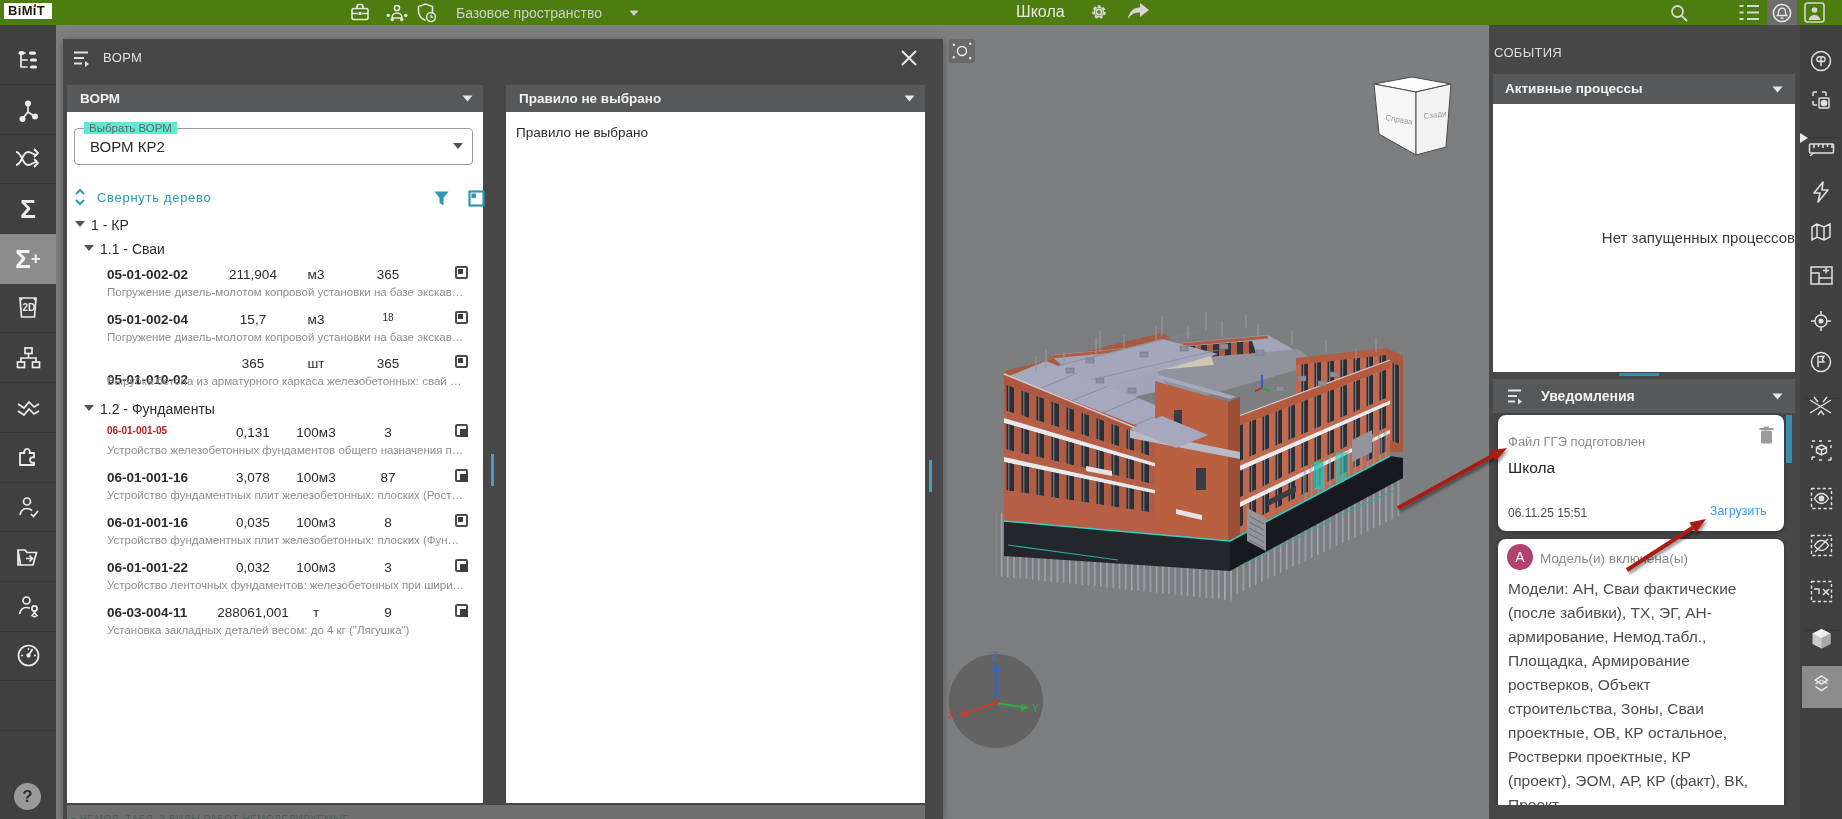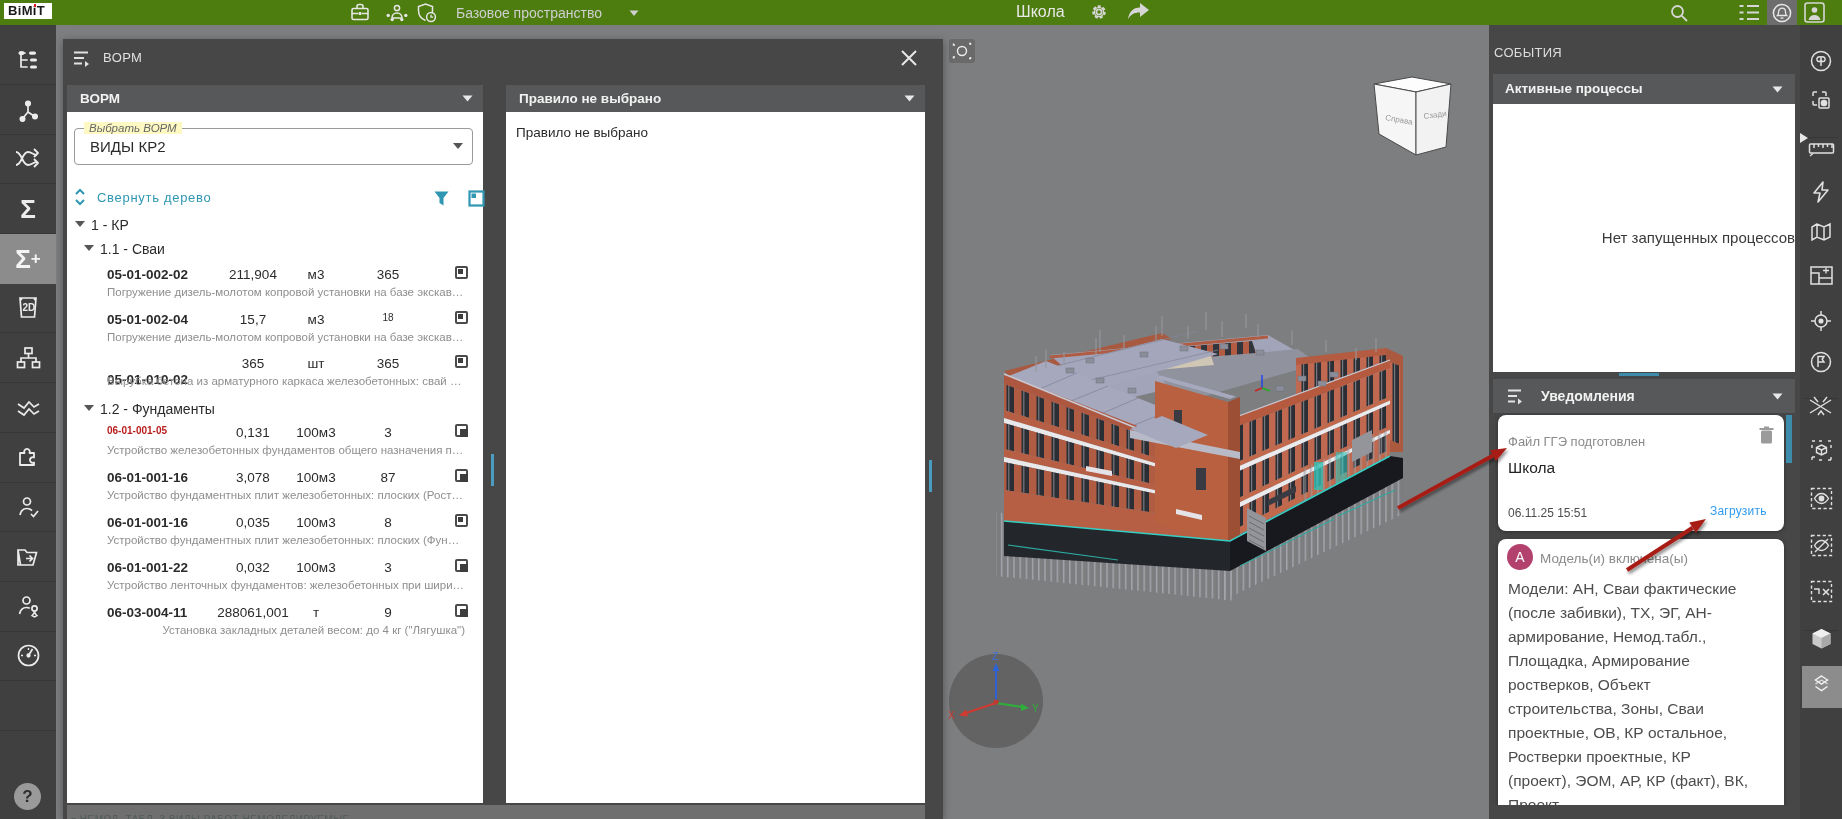--- a/index.html
+++ b/index.html
@@ -380,22 +380,22 @@
   <svg class="abs" style="left:837px;top:10px" width="18" height="18" viewBox="0 0 18 18" stroke="#e8e8e8" stroke-width="2" fill="none">
       <path d="M2 2l14 14M16 2L2 16"></path>
     </svg>
 
   <div class="subhdr" style="left:4px;top:46px;width:416px;height:27px;line-height:27px;"><span style="margin-left:13px;">ВОРМ</span>
     <svg class="abs" style="right:10px;top:10px" width="11" height="7" viewBox="0 0 11 7" fill="#e8e8e8">
         <path d="M0.5 0.5h10L5.5 6.5z"></path>
       </svg></div>
   <div class="white" style="left:4px;top:73px;width:416px;height:691px;">
     <div class="abs" style="left:7px;top:16px;width:399px;height:37px;border:1px solid #9a9a9a;border-radius:4px;"></div>
-    <div class="abs" style="left:17px;top:10px;background:#fef9c3;padding:0 5px;font-size:11.5px;color:#666;font-style:italic;">Выбрать ВОРМ</div>
-    <div class="abs" style="left:23px;top:26px;font-size:15px;color:#2b2b2b;">ВИДЫ КР2</div>
+    <div class="abs" style="left:17px;top:10px;background:#5eead4;padding:0 5px;font-size:11.5px;color:#666;">Выбрать ВОРМ</div>
+    <div class="abs" style="left:23px;top:26px;font-size:15px;color:#2b2b2b;">ВОРМ КР2</div>
     <svg class="abs" style="left:385px;top:30px" width="12" height="8" viewBox="0 0 12 8" fill="#555">
         <path d="M1 1h10L6 7z"></path>
       </svg>
     <svg class="abs" style="left:7px;top:76px" width="12" height="18" viewBox="0 0 12 18" fill="none" stroke="#2f97b2" stroke-width="2">
         <path d="M2 6l4-4 4 4M2 12l4 4 4-4"></path>
       </svg>
     <div class="abs" style="left:30px;top:78px;font-size:13px;color:#2f97b2;letter-spacing:0.7px;">Свернуть дерево</div>
     <svg class="abs" style="left:367px;top:79px" width="15" height="15" viewBox="0 0 15 15" fill="#2f97b2">
         <path d="M0.5 0.5h14L9.5 7v7.5l-4-2.5V7z"></path>
       </svg>
@@ -463,21 +463,21 @@
       <div class="abs" style="left:215px;top:0;width:68px;text-align:center;font-size:13.5px;color:#2b2b2b;">100м3</div>
       <div class="abs" style="left:289px;top:0;width:64px;text-align:center;font-size:13.5px;color:#2b2b2b;">3</div>
       <div class="abs" style="left:40px;top:19px;width:358px;font-size:11.5px;color:#8e8e8e;white-space:nowrap;overflow:hidden;text-overflow:ellipsis;">Устройство ленточных фундаментов: железобетонных при ширине по верху до материала</div>
       <div class="abs cb c" style="left:388px;top:-1px;"></div>
     </div>
 <div class="abs" style="left:0;top:493px;width:416px;height:40px;">
       <div class="abs" style="left:40px;top:0;font-size:13.5px;font-weight:bold;color:#2b2b2b;">06-03-004-11</div>
       <div class="abs" style="left:126px;top:0;width:120px;text-align:center;font-size:13.5px;color:#2b2b2b;">288061,001</div>
       <div class="abs" style="left:215px;top:0;width:68px;text-align:center;font-size:13.5px;color:#2b2b2b;">т</div>
       <div class="abs" style="left:289px;top:0;width:64px;text-align:center;font-size:13.5px;color:#2b2b2b;">9</div>
-      <div class="abs" style="left:40px;top:19px;width:358px;font-size:11.5px;color:#8e8e8e;white-space:nowrap;overflow:hidden;text-overflow:ellipsis;text-align:right;">Установка закладных деталей весом: до 4 кг ("Лягушка")</div>
+      <div class="abs" style="left:40px;top:19px;width:358px;font-size:11.5px;color:#8e8e8e;white-space:nowrap;overflow:hidden;text-overflow:ellipsis;">Установка закладных деталей весом: до 4 кг ("Лягушка")</div>
       <div class="abs cb c" style="left:388px;top:-1px;"></div>
     </div>
   </div>
 
   <div class="subhdr" style="left:443px;top:46px;width:419px;height:27px;line-height:27px;"><span style="margin-left:13px;">Правило не выбрано</span>
     <svg class="abs" style="right:10px;top:10px" width="11" height="7" viewBox="0 0 11 7" fill="#e8e8e8">
         <path d="M0.5 0.5h10L5.5 6.5z"></path>
       </svg></div>
   <div class="white" style="left:443px;top:73px;width:419px;height:691px;">
     <div class="abs" style="left:10px;top:13px;font-size:13.5px;color:#2b2b2b;">Правило не выбрано</div>

